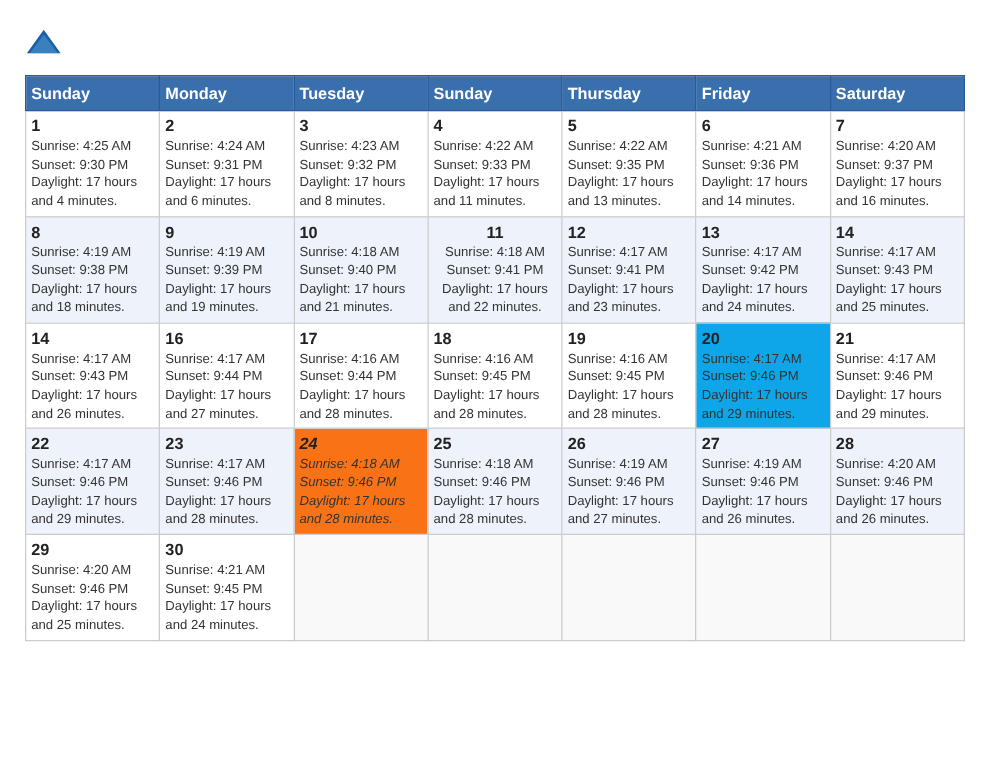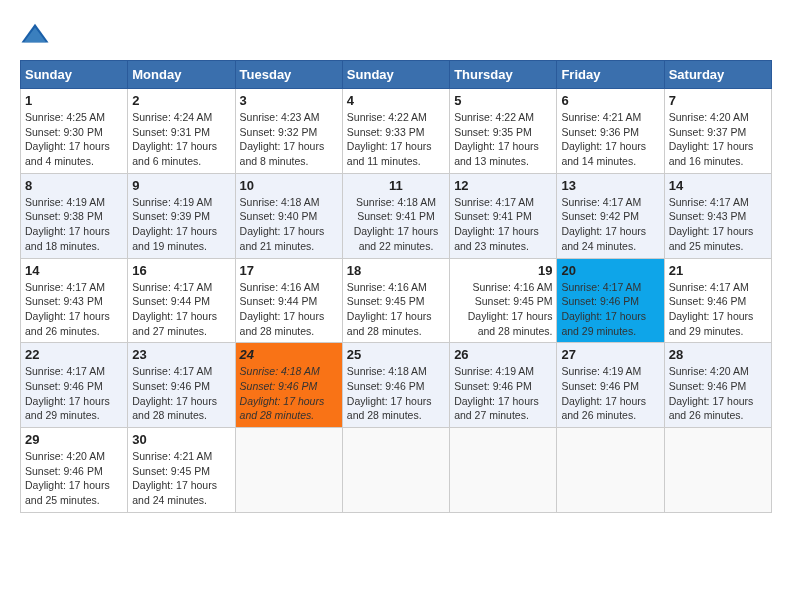--- a/index.html
+++ b/index.html
@@ -244,21 +244,21 @@
 Daylight: 17 hours
 and 28 minutes.</div>
         </td>
         <td style="background: rgb(255, 255, 255);">
           <span class="day-number">18</span>
           <div class="day-info" style="white-space: pre-line;">Sunrise: 4:16 AM
 Sunset: 9:45 PM
 Daylight: 17 hours
 and 28 minutes.</div>
         </td>
-        <td style="background: rgb(255, 255, 255); text-align: right;">
+        <td style="background: rgb(255, 255, 255);">
           <span class="day-number">19</span>
           <div class="day-info" style="white-space: pre-line;">Sunrise: 4:16 AM
 Sunset: 9:45 PM
 Daylight: 17 hours
 and 28 minutes.</div>
         </td>
         <td style="background: #0ea5e9;">
           <span class="day-number">20</span>
           <div class="day-info" style="white-space: pre-line;">Sunrise: 4:17 AM
 Sunset: 9:46 PM

